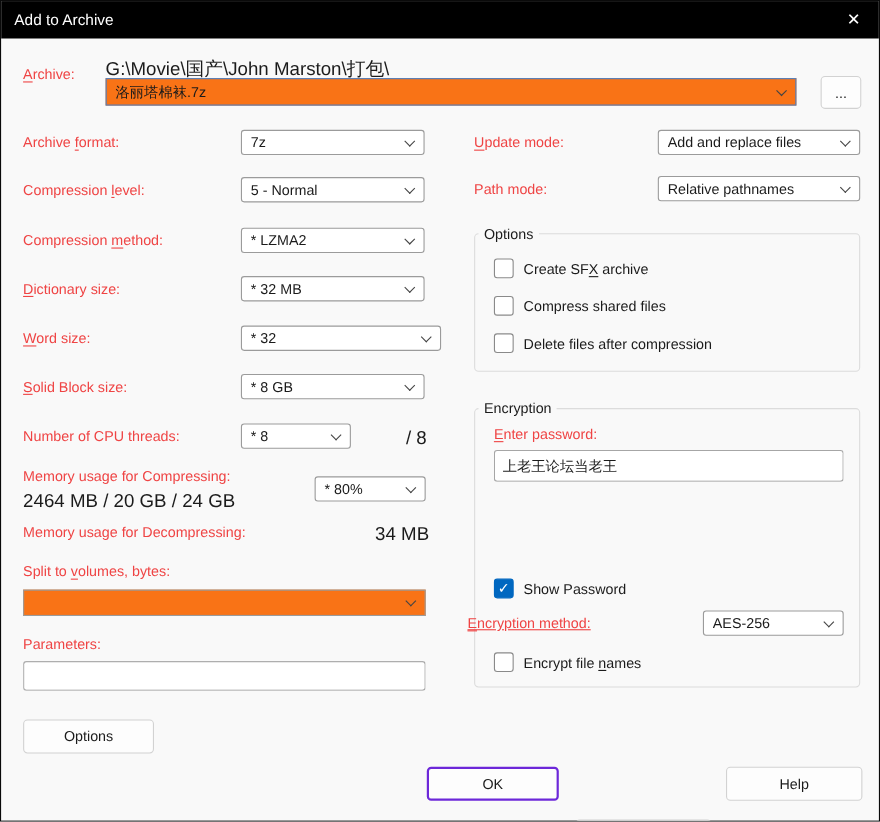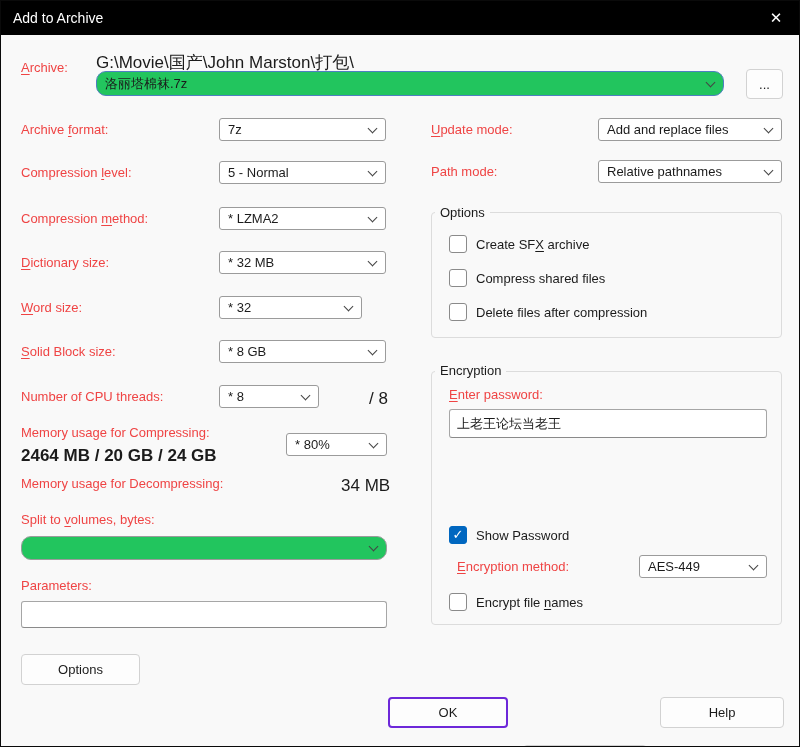--- a/index.html
+++ b/index.html
@@ -8,21 +8,21 @@
   .window { position:relative; width:800px; height:747px; background:#f9f9f9; border:1px solid #0a0a0a; overflow:hidden; }
   .titlebar { position:absolute; left:0; top:0; right:0; height:34px; background:#000; color:#fff; display:flex; align-items:center; }
   .title-text { padding-left:12px; font-size:14px; }
   .close-btn { margin-left:auto; width:46px; height:34px; display:flex; align-items:center; justify-content:center; font-size:15px; color:#fff; cursor:default; }
   .label { position:absolute; font-size:13px; color:#ef4444; white-space:nowrap; }
   .static { position:absolute; font-size:17px; color:#1b1b1b; white-space:nowrap; }
   u { text-underline-offset:2px; }
   .combo { position:absolute; height:23px; background:#fff; border:1px solid #9b9b9b; border-radius:3px; display:flex; align-items:center; padding:0 24px 0 8px; font-size:13px; color:#1b1b1b; }
   .combo .val { overflow:hidden; white-space:nowrap; }
   .chev { position:absolute; right:9px; top:50%; width:7px; height:7px; border-right:1.5px solid #444; border-bottom:1.5px solid #444; transform:translateY(-72%) rotate(45deg); }
-  .combo-edit { position:absolute; background:#22c55e; border:1px solid #9b9b9b; border-radius:10px; display:flex; align-items:center; padding:0 24px 0 6px; }
+  .combo-edit { position:absolute; background:#f97316; border:1px solid #9b9b9b; border-radius:0; display:flex; align-items:center; padding:0 24px 0 6px; }
   .combo-edit.focused { border-color:#4e7fc1; }
   .combo-edit input { flex:1; border:none; outline:none; background:transparent; font:inherit; font-size:13px; color:#1b1b1b; padding:0 2px; min-width:0; }
   .textbox { position:absolute; background:#fff; border:1px solid #a6a6a6; border-bottom-color:#8a8a8a; border-radius:3px; font-family:inherit; font-size:13px; color:#1b1b1b; padding:0 7px; outline:none; }
   .btn { position:absolute; background:#fdfdfd; border:1px solid #d2d2d2; border-radius:4px; font-size:13px; color:#1b1b1b; display:flex; align-items:center; justify-content:center; cursor:default; }
   .btn.default { border:2px solid #6d28d9; }
   .group { position:absolute; border:1px solid #dcdcdc; border-radius:4px; background:transparent; }
   .group-title { position:absolute; font-size:13px; color:#1b1b1b; background:#f9f9f9; padding:0 5px; z-index:2; }
   .check { position:absolute; display:flex; align-items:center; gap:9px; font-size:13px; color:#1b1b1b; white-space:nowrap; cursor:default; }
   .check .box { width:18px; height:18px; border:1px solid #8a8a8a; border-radius:3px; background:#fff; display:flex; align-items:center; justify-content:center; flex:0 0 auto; }
   .check .tick { display:none; color:#fff; font-size:13px; line-height:1; transform:translateY(-1px); }
@@ -69,40 +69,40 @@
     <span class="chev"></span>
   </div>
 
   <div class="label" style="left:20px; top:254px;"><u>D</u>ictionary size:</div>
   <div class="combo" style="left:218px; top:250px; width:167px;">
     <span class="val">* 32 MB</span>
     <span class="chev"></span>
   </div>
 
   <div class="label" style="left:20px; top:299px;"><u>W</u>ord size:</div>
-  <div class="combo" style="left:218px; top:295px; width:143px;">
+  <div class="combo" style="left:218px; top:295px; width:182px;">
     <span class="val">* 32</span>
     <span class="chev"></span>
   </div>
 
   <div class="label" style="left:20px; top:343px;"><u>S</u>olid Block size:</div>
   <div class="combo" style="left:218px; top:339px; width:167px;">
     <span class="val">* 8 GB</span>
     <span class="chev"></span>
   </div>
 
   <div class="label" style="left:20px; top:388px;">Number of CPU threads:</div>
   <div class="combo" style="left:218px; top:384px; width:100px;">
     <span class="val">* 8</span>
     <span class="chev"></span>
   </div>
   <div class="static" style="left:368px; top:388px;">/ 8</div>
 
   <div class="label" style="left:20px; top:424px;">Memory usage for Compressing:</div>
-  <div class="static" style="left:20px; top:445px;font-weight:bold;">2464 MB / 20 GB / 24 GB</div>
+  <div class="static" style="left:20px; top:445px;">2464 MB / 20 GB / 24 GB</div>
   <div class="combo" style="left:285px; top:432px; width:101px;">
     <span class="val">* 80%</span>
     <span class="chev"></span>
   </div>
 
   <div class="label" style="left:20px; top:475px;">Memory usage for Decompressing:</div>
   <div class="static" style="left:340px; top:475px;">34 MB</div>
 
   <div class="label" style="left:20px; top:511px;text-align:center;">Split to <u>v</u>olumes, bytes:</div>
   <div class="combo-edit" style="left:20px; top:535px; width:366px; height:24px;">
@@ -151,23 +151,23 @@
   <div class="label" style="left:448px; top:386px;"><u>E</u>nter password:</div>
   <input type="text" class="textbox" style="left: 448px; top: 408px; width: 318px; height: 29px;" value="上老王论坛当老王">
 
   <div class="check checked" style="left:448px; top:525px;">
     <span class="box">
         <span class="tick">✓</span>
       </span>
     <span>Show Password</span>
   </div>
 
-  <div class="label" style="left:456px; top:558px;"><u>E</u>ncryption method:</div>
+  <div class="label" style="left:424px; top:558px;text-decoration:underline;"><u>E</u>ncryption method:</div>
   <div class="combo" style="left:638px; top:554px; width:128px;">
-    <span class="val">AES-449</span>
+    <span class="val">AES-256</span>
     <span class="chev"></span>
   </div>
 
   <div class="check" style="left:448px; top:592px;">
     <span class="box"></span>
     <span>Encrypt file <u>n</u>ames</span>
   </div>
 
   <div class="btn default" style="left:387px; top:696px; width:120px; height:31px;">
     <span>OK</span>

